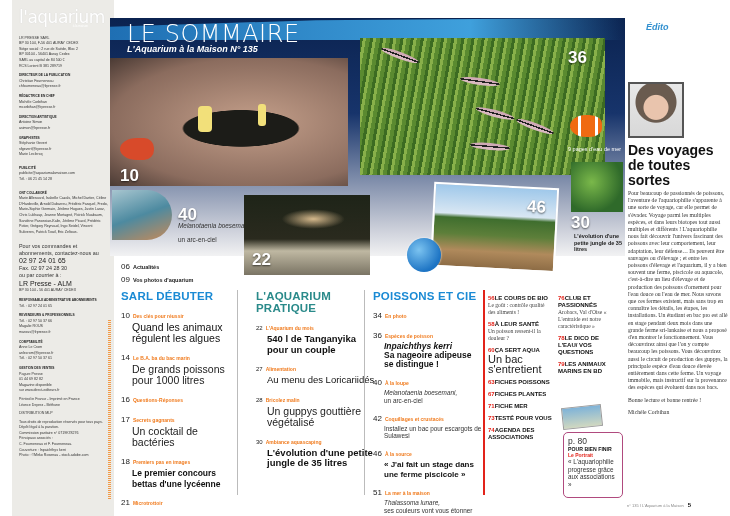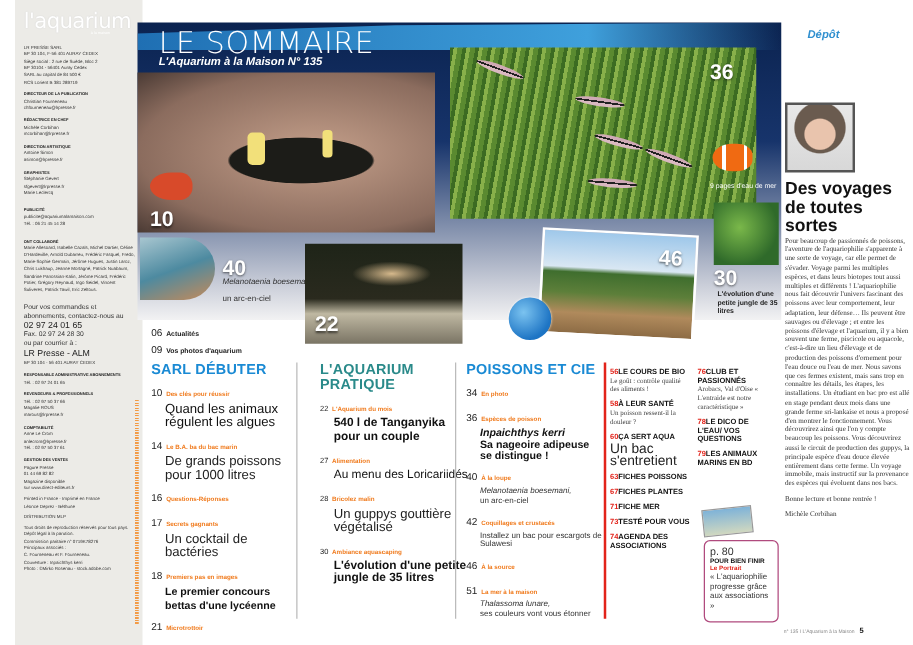--- a/index.html
+++ b/index.html
@@ -244,20 +244,21 @@
       <span class="pg">40</span><span class="rub">À la loupe</span>
       <div class="t sm i">Melanotaenia boesemani,</div>
       <div class="t sm">un arc-en-ciel</div>
     </div>
     <div class="entry">
       <span class="pg">42</span><span class="rub">Coquillages et crustacés</span>
       <div class="t sm">Installez un bac pour escargots de Sulawesi</div>
     </div>
     <div class="entry">
       <span class="pg">46</span><span class="rub">À la source</span>
+      <div class="t b" style="font-size:8px;line-height:9.5px">« J'ai fait un stage dans une ferme piscicole »</div>
     </div>
     <div class="entry">
       <span class="pg">51</span><span class="rub">La mer à la maison</span>
       <div class="t sm i">Thalassoma lunare,</div>
       <div class="t sm">ses couleurs vont vous étonner</div>
     </div>
   </div>
 
   <div class="divider" style="left:483px;top:290px;height:205px;background:#e2231a;width:1.5px"></div>
 
@@ -308,21 +309,21 @@
   </div>
 
   <div class="mini"></div>
   <div class="p80">
     <div class="p">p. 80</div>
     <div class="h">POUR BIEN FINIR</div>
     <div class="r">Le Portrait</div>
     <div class="q">« L'aquariophilie progresse grâce aux associations »</div>
   </div>
 
-  <div class="edito-label">Dépôt</div>
+  <div class="edito-label">Édito</div>
   <div class="portrait"></div>
   <div class="edito-title">Des voyages de toutes sortes</div>
   <div class="edito-text">
     <p>Pour beaucoup de passionnés de poissons, l'aventure de l'aquariophilie s'apparente à une sorte de voyage, car elle permet de s'évader. Voyage parmi les multiples espèces, et dans leurs biotopes tout aussi multiples et différents ! L'aquariophilie nous fait découvrir l'univers fascinant des poissons avec leur comportement, leur adaptation, leur défense… Ils peuvent être sauvages ou d'élevage ; et entre les poissons d'élevage et l'aquarium, il y a bien souvent une ferme, piscicole ou aquacole, c'est-à-dire un lieu d'élevage et de production des poissons d'ornement pour l'eau douce ou l'eau de mer. Nous savons que ces fermes existent, mais sans trop en connaître les détails, les étapes, les installations. Un étudiant en bac pro est allé en stage pendant deux mois dans une grande ferme sri-lankaise et nous a proposé d'en montrer le fonctionnement. Vous découvrirez ainsi que l'on y compte beaucoup les poissons. Vous découvrirez aussi le circuit de production des guppys, la principale espèce d'eau douce élevée entièrement dans cette ferme. Un voyage immobile, mais instructif sur la provenance des espèces qui évoluent dans nos bacs.</p>
     <p>Bonne lecture et bonne rentrée !</p>
     <p>Michèle Corbihan</p>
   </div>
   <div class="folio">
     <span>n° 135 I L'Aquarium à la Maison</span><b>5</b>
   </div>

